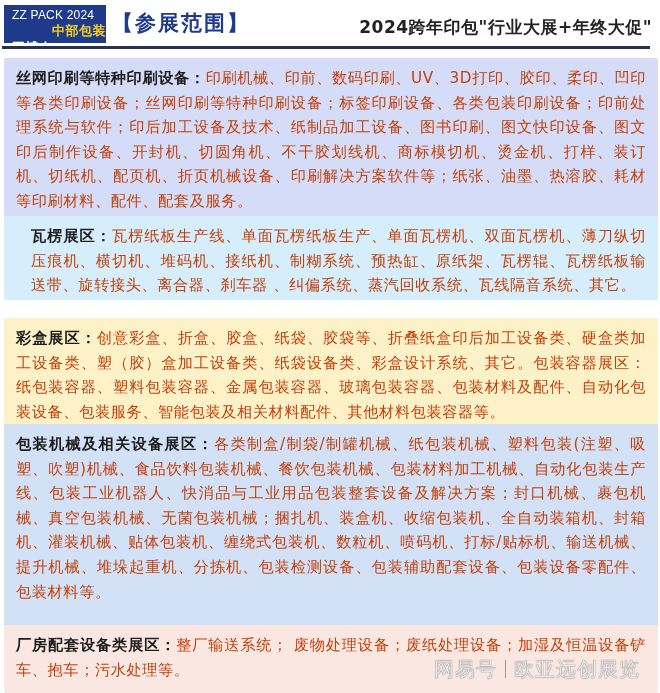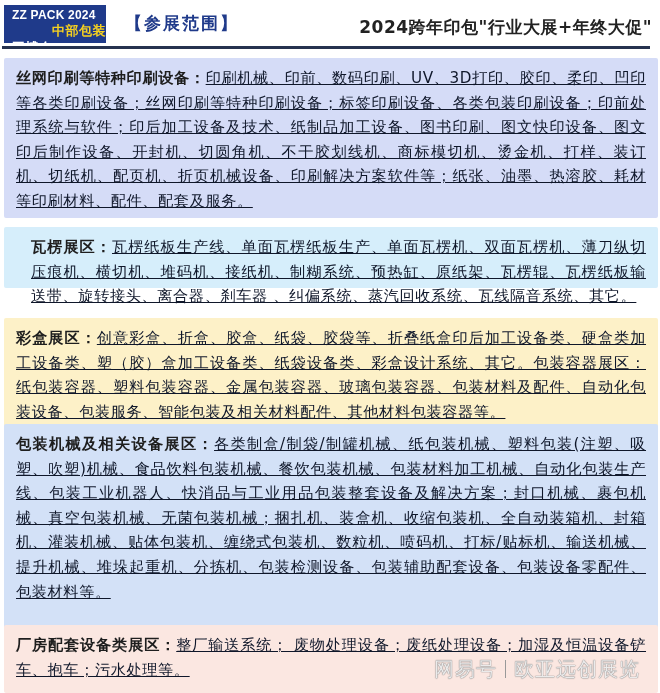--- a/index.html
+++ b/index.html
@@ -1,33 +1,33 @@
 <!DOCTYPE html>
 <html><head>
 <meta charset="utf-8">
 <style>
   * { box-sizing: border-box; margin: 0; padding: 0; }
   html, body { width: 660px; height: 693px; background: #ffffff; overflow: hidden; }
   body { font-family: "DejaVu Sans", "Liberation Sans", sans-serif; color: #2a2a2a; position: relative; }
 
   .header { position: absolute; left: 0; top: 0; width: 660px; height: 48px; }
   .logo { position: absolute; left: 4px; top: 5px; width: 102px; height: 38px; background: #1f3a8a; color: #fff; padding: 3px 0 0 8px; }
-  .logo-en { font-family: "Liberation Sans", sans-serif; font-weight: bold; font-size: 12px; letter-spacing: 0.2px; line-height: 14px; }
+  .logo-en { font-family: "Liberation Sans", sans-serif; font-weight: normal; font-size: 12px; letter-spacing: 0.2px; line-height: 14px; }
   .logo-cn { font-weight: bold; font-size: 13px; line-height: 17px; letter-spacing: 0.5px; }
   .logo-cn .hl { color: #f5d020; margin-left: 40px; }
-  .section-title { position: absolute; left: 112px; top: 8px; font-size: 17px; font-weight: bold; color: #1f3a8a; letter-spacing: 2px; line-height: 30px; margin-left: 13px; }
+  .section-title { position: absolute; left: 112px; top: 8px; font-size: 21px; font-weight: bold; color: #1f3a8a; letter-spacing: 2px; line-height: 30px; }
   .slogan { position: absolute; right: 8px; top: 15px; font-size: 17px; font-weight: bold; color: #222; line-height: 24px; letter-spacing: 0.5px; }
   .header-rule { position: absolute; left: 2px; right: 10px; top: 46px; height: 3px; background: #26324f; }
 
   .panel { position: absolute; left: 4px; width: 654px; border-radius: 2px; padding: 8px 12px 0 12px; font-size: 15.2px; line-height: 24.6px; letter-spacing: 0.6px; text-align: justify; }
   .panel .label { font-weight: bold; color: #1e1e1e; }
-  .panel .body { color: #0f172a; text-decoration: underline; }
+  .panel .body { color: #c2410c; }
 
   .p1 { top: 58px; height: 160px; background: #d5dcf7; }
-  .p2 { top: 227px; height: 61px; background: #d6eefb; padding-left: 27px; }
+  .p2 { top: 216px; height: 84px; background: #d6eefb; padding-left: 27px; }
   .p3 { top: 318px; height: 109px; background: #fdf1c8; }
   .p4 { top: 424px; height: 214px; background: #d3e1f7; }
   .p5 { top: 625px; height: 68px; background: #fbe7e1; }
 
   .watermark { position: absolute; right: 20px; top: 656px; font-size: 20px; color: rgba(255,255,255,0.85); text-shadow: 0 0 1px #777, 0 0 1px #777; letter-spacing: 1px; font-family: Liberation Mono, monospace; }
   .watermark .sep { display: inline-block; width: 1px; height: 18px; background: #999; margin: 0 8px; vertical-align: -2px; }
 </style>
 </head>
 <body>
 

